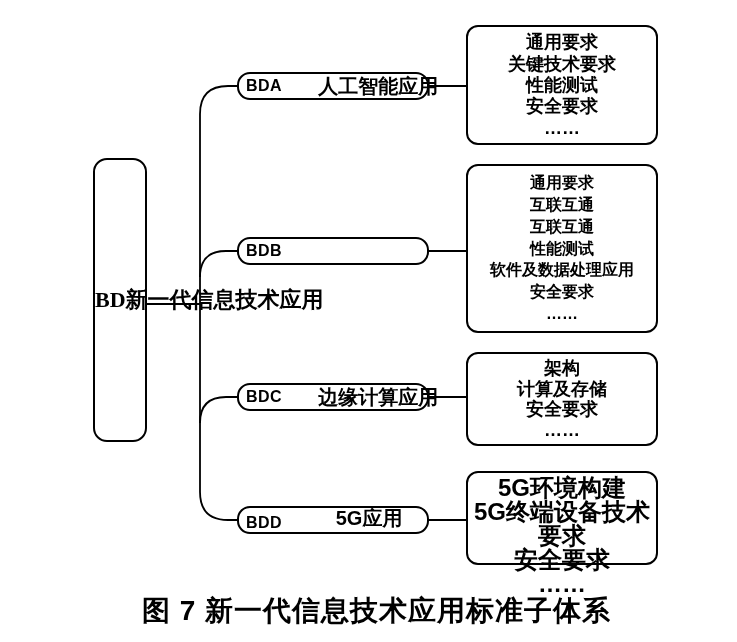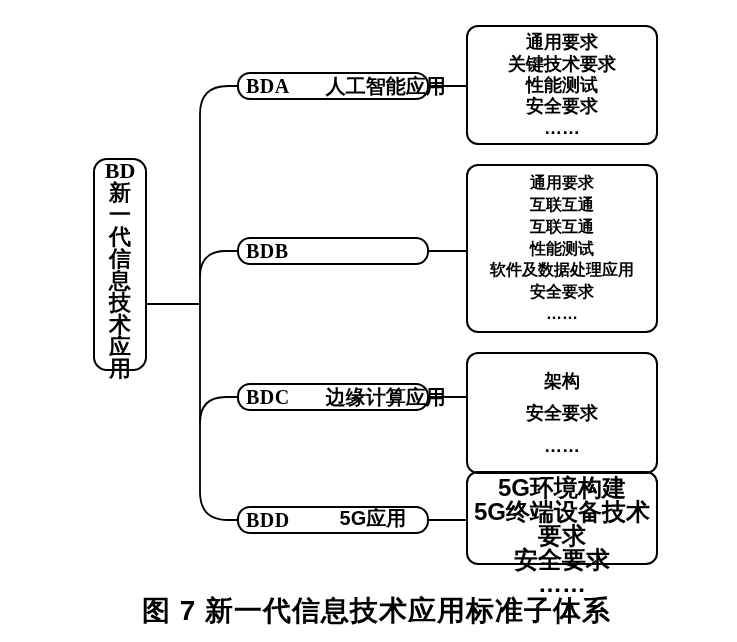--- a/index.html
+++ b/index.html
@@ -27,26 +27,26 @@
     fill: none;
     stroke: #000000;
     stroke-width: 1.8;
   }
   
   .root-box {
     position: absolute;
     left: 93px;
     top: 158px;
     width: 54px;
-    height: 213px;
+    height: 284px;
     border: 2px solid #000;
     border-radius: 14px;
     box-sizing: border-box;
     display: flex;
-    flex-direction: column;
+    flex-direction: row;
     justify-content: space-evenly;
     align-items: center;
     font-size: 22px;
     font-weight: bold;
     line-height: 1;
   }
   .root-box .latin {
     font-family: "Liberation Serif", serif;
   }
   
@@ -59,22 +59,22 @@
     border-radius: 13px;
     box-sizing: border-box;
     display: flex;
     align-items: center;
     padding: 0 7px;
     font-size: 20px;
     font-weight: bold;
     white-space: nowrap;
   }
   .branch-box .code {
-    font-family: Liberation Serif, serif;
-    font-size: 20px;
+    font-family: Liberation Sans, sans-serif;
+    font-size: 16px;
     letter-spacing: 0.5px;
   }
   .branch-box .label {
     flex: 1;
     text-align: center;
     margin-left: 36px;
   }
   .b-bda { top: 72px; }
   .b-bdb { top: 237px; }
   .b-bdc { top: 383px; }
@@ -91,21 +91,21 @@
     flex-direction: column;
     justify-content: space-evenly;
     align-items: center;
     text-align: center;
     font-weight: bold;
     padding: 3px 2px;
     line-height: 1;
   }
   .l-bda { top: 25px;  height: 120px; font-size: 18px; }
   .l-bdb { top: 164px; height: 169px; font-size: 16px; }
-  .l-bdc { top: 352px; height: 122px;  font-size: 18px; }
+  .l-bdc { top: 352px; height: 94px;  font-size: 18px; }
   .l-bdd { top: 471px; height: 94px;  font-size: 24px; }
   .leaf-box .item { width: 100%; }
   
   .caption {
     position: absolute;
     left: 0;
     top: 592px;
     width: 737px;
     text-align: center;
     font-size: 28px;
@@ -172,20 +172,21 @@
     <div class="item">互联互通</div>
     <div class="item">互联互通</div>
     <div class="item">性能测试</div>
     <div class="item">软件及数据处理应用</div>
     <div class="item">安全要求</div>
     <div class="item">……</div>
   </div>
 
   <div class="leaf-box l-bdc">
     <div class="item">架构</div>
+    <div class="item">计算及存储</div>
     <div class="item">安全要求</div>
     <div class="item">……</div>
   </div>
 
   <div class="leaf-box l-bdd">
     <div class="item">5G环境构建</div>
     <div class="item">5G终端设备技术要求</div>
     <div class="item">安全要求</div>
     <div class="item">……</div>
   </div>

